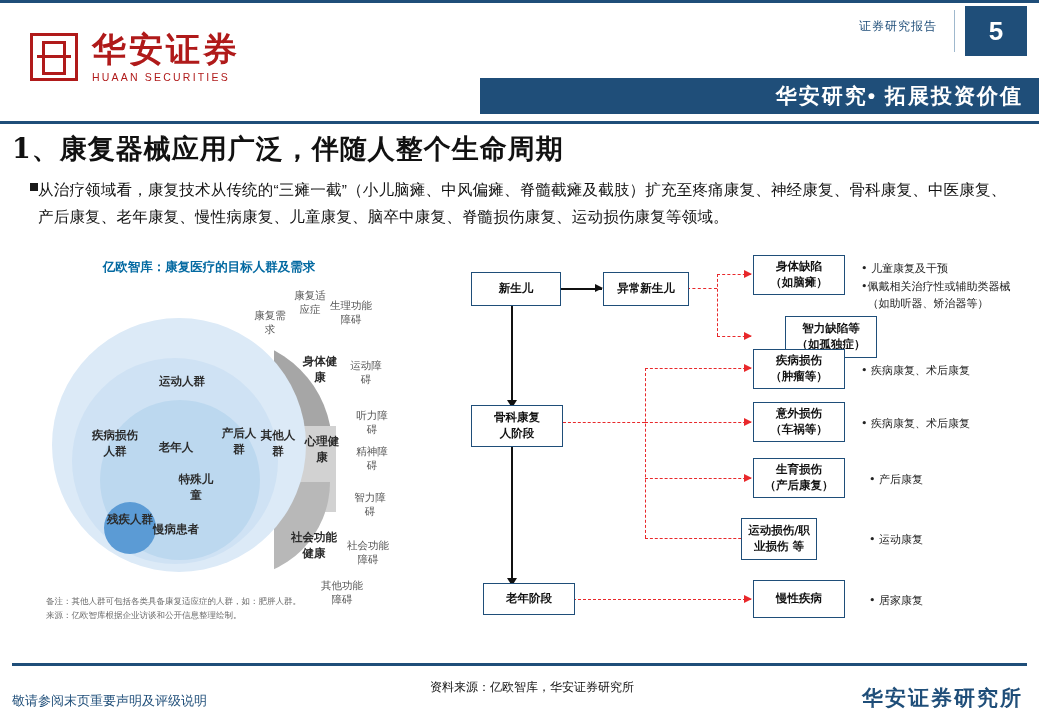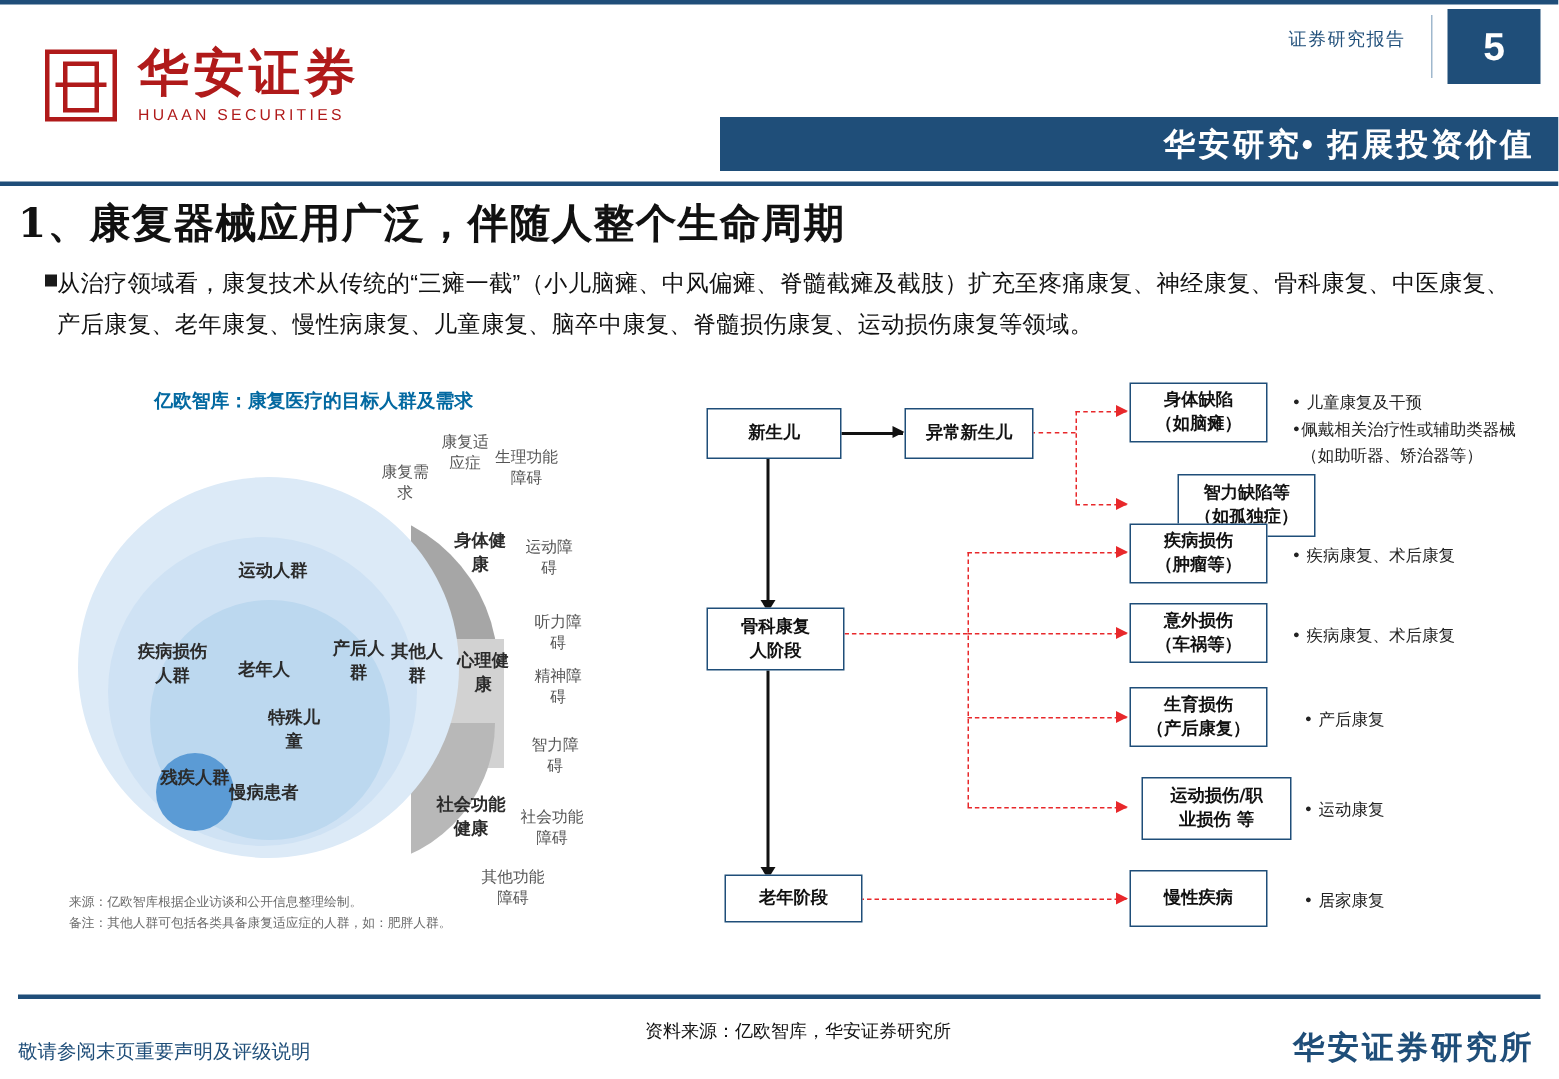--- a/index.html
+++ b/index.html
@@ -378,22 +378,22 @@
     <div class="ig-label dark white" style="left:130px; top:124px; width:48px;">运动人群</div>
     <div class="ig-label dark white" style="left:60px; top:178px; width:54px;">疾病损伤人群</div>
     <div class="ig-label dark white" style="left:124px; top:190px; width:48px;">老年人</div>
     <div class="ig-label dark white" style="left:190px; top:176px; width:42px;">产后人群</div>
     <div class="ig-label dark white" style="left:232px; top:178px; width:36px;">其他人群</div>
     <div class="ig-label dark white" style="left:146px; top:222px; width:44px;">特殊儿童</div>
     <div class="ig-label dark white" style="left:78px; top:262px; width:48px;">残疾人群</div>
     <div class="ig-label dark white" style="left:124px; top:272px; width:48px;">慢病患者</div>
 
     <div class="ig-note">
+      <div>备注：其他人群可包括各类具备康复适应症的人群，如：肥胖人群。</div>
       <div>来源：亿欧智库根据企业访谈和公开信息整理绘制。</div>
-      <div>备注：其他人群可包括各类具备康复适应症的人群，如：肥胖人群。</div>
     </div>
   </div>
 
   <div class="flow">
 
     <div class="fline" style="left:105px; top:38px; width:42px; height:1.6px;"></div>
     <div class="arrow-right" style="left:140px; top:33.5px;"></div>
 
     <div class="fline" style="left:56px; top:56px; width:1.6px; height:102px;"></div>
     <div class="arrow-down" style="left:52px; top:150px;"></div>
@@ -432,21 +432,21 @@
 
     <div class="node" style="left:16px; top:155px; width:92px; height:42px; white-space:pre-line;">骨科康复
 人阶段</div>
 
     <div class="node" style="left:298px; top:99px; width:92px; height:40px; white-space:pre-line;">疾病损伤
 （肿瘤等）</div>
     <div class="node" style="left:298px; top:152px; width:92px; height:40px; white-space:pre-line;">意外损伤
 （车祸等）</div>
     <div class="node" style="left:298px; top:208px; width:92px; height:40px; white-space:pre-line;">生育损伤
 （产后康复）</div>
-    <div class="node" style="left:306px; top:268px; width:100px; height:42px; white-space:pre-line;">运动损伤/职
+    <div class="node" style="left:286px; top:268px; width:76px; height:42px; white-space:pre-line;">运动损伤/职
 业损伤 等</div>
 
     <div class="node" style="left:16px; top:333px; width:92px; height:32px;margin-left:12px;">老年阶段</div>
     <div class="node" style="left:298px; top:330px; width:92px; height:38px;">慢性疾病</div>
 
     <div class="flow-bullet" style="left:406px; top:10px; width:168px;">
       <div>
         <span class="dot">•</span><span>儿童康复及干预</span>
       </div>
       <div style="display:flex;">

